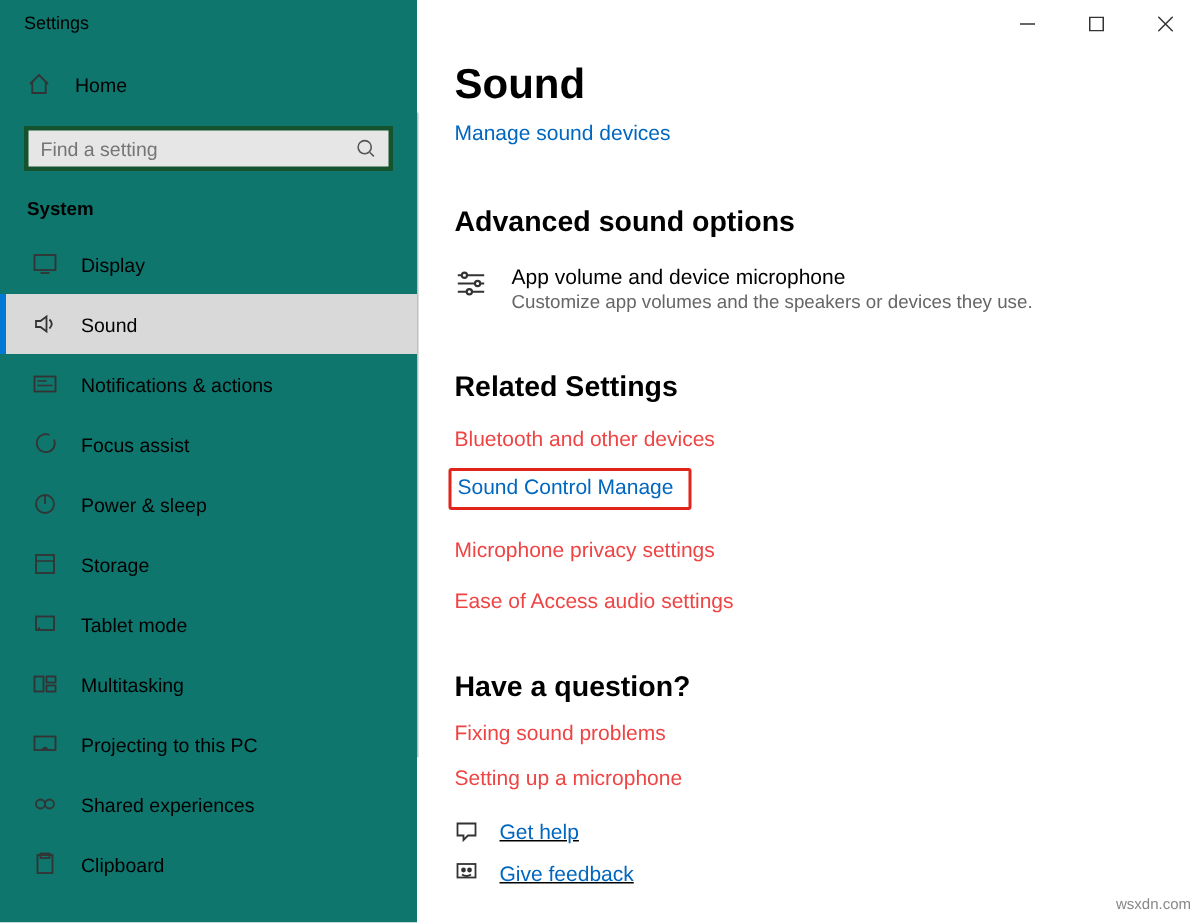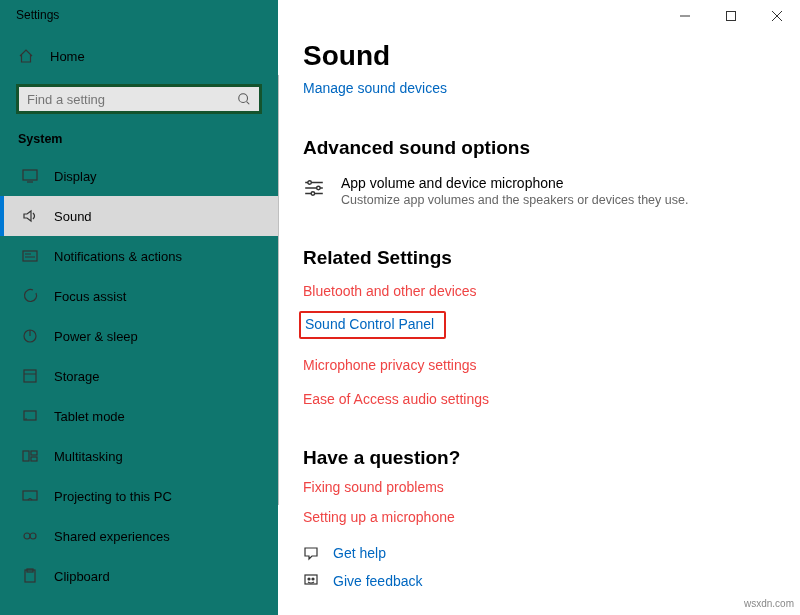--- a/index.html
+++ b/index.html
@@ -24,21 +24,21 @@
     .page-title { font-size: 28px; font-weight: 600; margin: 40px 0 0 25px; }
     .link { color: #0067c0; font-size: 14px; display: inline-block; margin-left: 25px; margin-top: 8px; cursor: pointer; }
     .section-hdr { font-size: 19px; font-weight: 600; margin: 40px 0 0 25px; }
     .adv-row { display: flex; margin: 16px 0 0 25px; }
     .adv-row .aicon { width: 26px; flex-shrink: 0; margin-right: 12px; margin-top: 2px; }
     .adv-row .atitle { font-size: 14px; color: #000; }
     .adv-row .adesc { font-size: 12.5px; color: #666; margin-top: 2px; }
     .rel { display:block; margin: 14px 0 0 25px; font-size: 14px; color: #ef4444; cursor: pointer; }
     .red-box { border: 2px solid #e2231a; border-radius: 2px; padding: 2px 10px 4px 4px; display:inline-block; margin-left: 21px; margin-top: 12px; }
     .red-box .inner { color: #0067c0; font-size: 14px; cursor:pointer; }
-    .q-row { display: flex; margin: 20px 0 0 25px; }
+    .q-row { display: flex; margin: 20px 0 0 25px; text-decoration: underline; }
     .q-row .qicon { width: 18px; margin-right: 12px; flex-shrink:0; }
     .q-row .qlink { color: #0067c0; font-size: 14px; cursor:pointer; }
     .attrib { position: absolute; right: 6px; bottom: 6px; font-size: 10px; color: #888; text-align: right; }
     svg { display: block; }
   </style>
 </head>
 <body>
 
 <div class="sidebar">
   <div class="titlebar-title">Settings</div>
@@ -203,21 +203,21 @@
     </span>
     <div>
       <div class="atitle">App volume and device microphone</div>
       <div class="adesc">Customize app volumes and the speakers or devices they use.</div>
     </div>
   </div>
 
   <h2 class="section-hdr">Related Settings</h2>
   <span class="rel">Bluetooth and other devices</span>
   <div class="red-box">
-    <span class="inner">Sound Control Panel</span>
+    <span class="inner">Sound Control Manage</span>
   </div>
   <span class="rel" style="margin-top:18px">Microphone privacy settings</span>
   <span class="rel" style="margin-top:18px">Ease of Access audio settings</span>
 
   <h2 class="section-hdr">Have a question?</h2>
   <span class="rel" style="margin-top:10px">Fixing sound problems</span>
   <span class="rel" style="margin-top:14px">Setting up a microphone</span>
 
   <div class="q-row">
     <span class="qicon">

